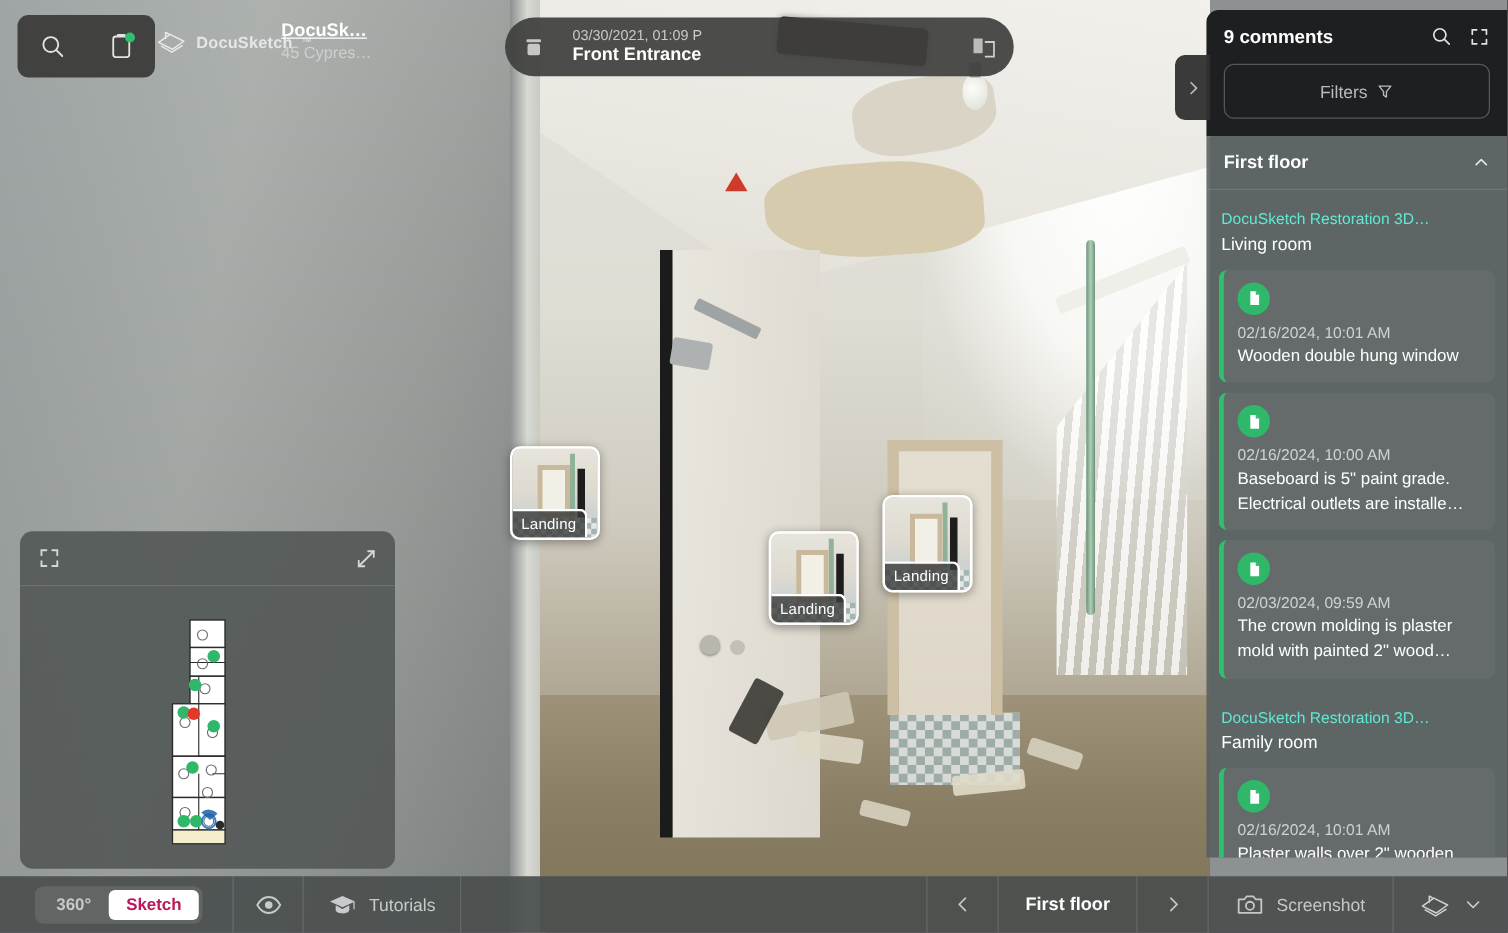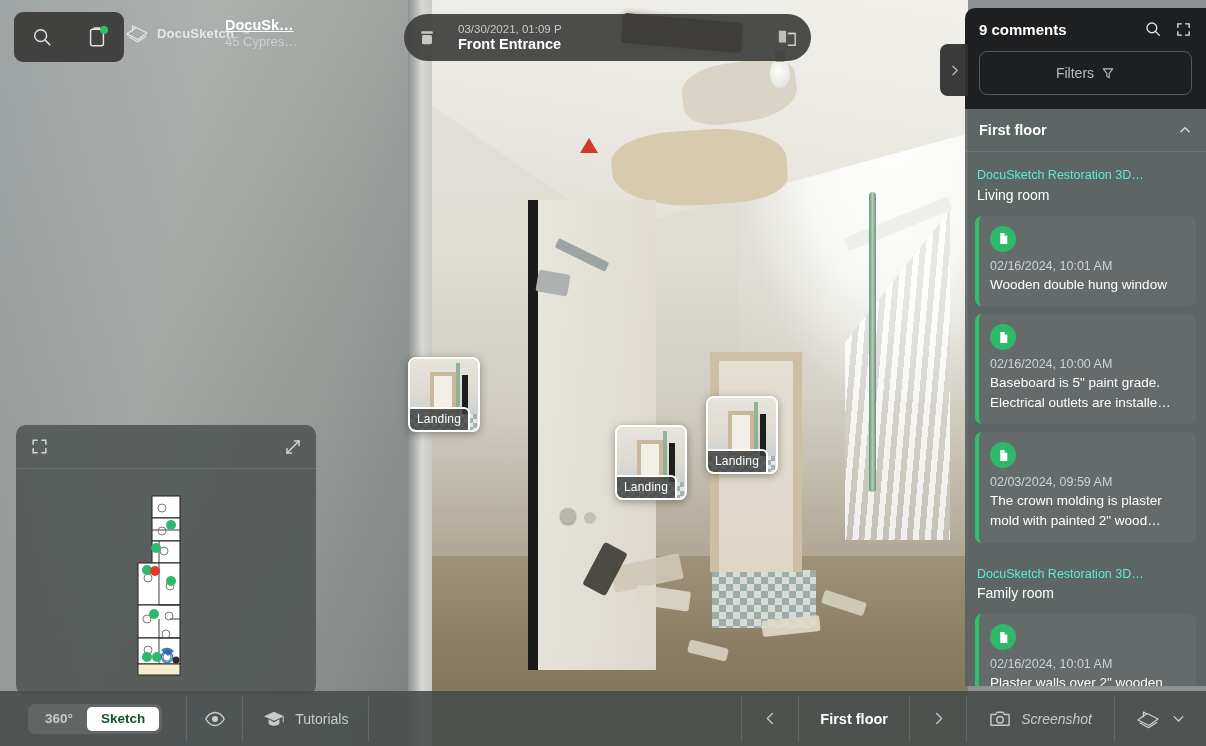--- a/index.html
+++ b/index.html
@@ -321,41 +321,41 @@
   }
   .mm-body { position: relative; height: 226px; }
   .mm-plan {
     position: absolute; left: 118px; top: 25px;
     width: 64px; height: 185px;
   }
   .mm-plan svg { display: block; }
 
   
   .bottombar {
-    position: absolute; left: 0; bottom: 0; width: 1206px; height: 55px;
+    position: absolute; left: 0; bottom: 0; width: 1206px; height: 45px;
     background: rgba(74,79,78,.92);
     display: flex; align-items: center;
     z-index: 7;
   }
   .bb-seg {
     height: 46px; display: flex; align-items: center;
     border-right: 1px solid rgba(255,255,255,.13);
   }
   .toggle-wrap {
     margin-left: 28px; margin-right: 24px;
     height: 30px; border-radius: 7px;
     background: rgba(255,255,255,.10);
     display: flex; align-items: center; padding: 3px;
   }
   .toggle-opt {
     padding: 0 14px; height: 24px; line-height: 24px;
     border-radius: 5px; font-size: 13.5px; color: #c7c9c9; cursor: pointer;
     font-weight: bold;
   }
-  .toggle-opt.on { background: #ffffff; color: #14532d; }
+  .toggle-opt.on { background: #ffffff; color: #be185d; }
   .bb-icon-seg { width: 56px; justify-content: center; }
   .bb-tut {
     padding: 0 20px; gap: 10px; color: #c8cbcb; font-size: 14px; cursor: pointer;
   }
   .bb-spacer { flex: 1 1 auto; height: 46px; border-right: 1px solid rgba(255,255,255,.13); }
   .bb-floor-nav {
     display: flex; align-items: center; height: 46px;
   }
   .bb-nav-btn {
     width: 56px; height: 46px; display: flex; align-items: center; justify-content: center;
@@ -368,21 +368,20 @@
     height: 46px; line-height: 46px;
   }
   .bb-right {
     display: flex; align-items: center; margin-left: auto; height: 46px;
   }
   .bb-screenshot {
     display: flex; align-items: center; gap: 10px;
     padding: 0 22px; height: 46px;
     color: #c5c8c8; font-size: 14px; cursor: pointer;
     border-left: 1px solid rgba(255,255,255,.13);
-    font-style: italic;
   }
   .bb-logo {
     display: flex; align-items: center; gap: 10px;
     padding: 0 20px; height: 46px; cursor: pointer;
     border-left: 1px solid rgba(255,255,255,.13);
   }
   svg { display: block; }
 </style>
 </head>
 <body>

